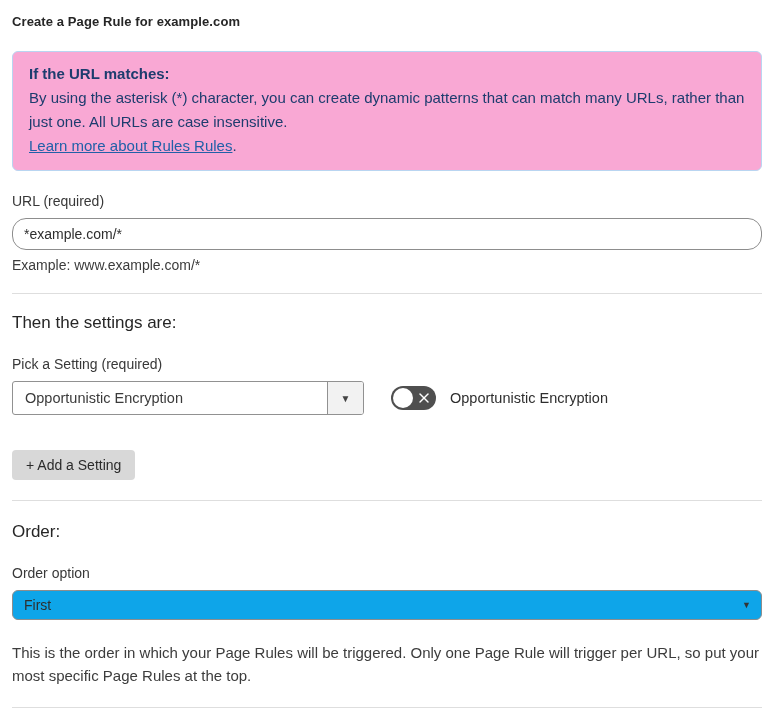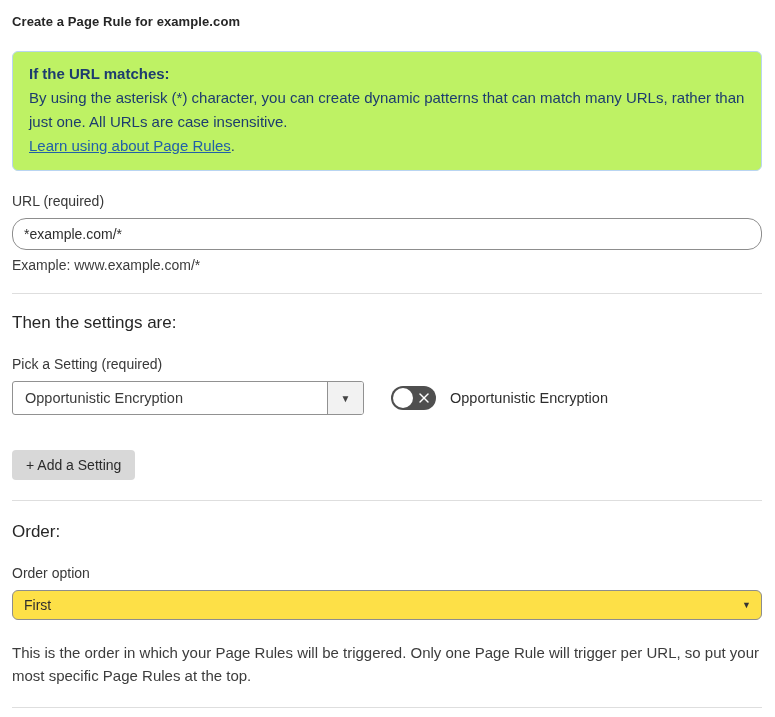--- a/index.html
+++ b/index.html
@@ -17,21 +17,21 @@
   .page-title {
     font-size: 13px;
     font-weight: 700;
     color: #262626;
     margin: 2px 0 22px 0;
     letter-spacing: 0.1px;
   }
 
   
   .banner {
-    background: #bef264;
+    background: #f9a8d4;
     border: 1px solid #b9d5f1;
     border-radius: 6px;
     padding: 10px 16px 12px 16px;
     color: #1d3c6e;
     font-size: 15px;
     line-height: 24px;
     margin-bottom: 22px;
   }
   .banner-heading { font-weight: 700; }
   .banner-link {
@@ -159,21 +159,21 @@
   .btn-secondary { background: #d8d8d8; color: #2b2b2b; }
   .add-setting-btn { margin-top: 35px; }
 
   
   .select {
     position: relative;
     width: 100%;
     height: 30px;
     border: 1px solid #8d8d8d;
     border-radius: 6px;
-    background: #fde047;
+    background: #0ea5e9;
     display: flex;
     align-items: center;
     padding: 0 28px 0 11px;
     font-size: 14px;
     color: #2e2e2e;
     cursor: pointer;
   }
   .select-chevron {
     position: absolute;
     right: 10px;
@@ -198,21 +198,21 @@
 </head>
 <body>
 
 <div class="page">
 
   <h1 class="page-title">Create a Page Rule for example.com</h1>
 
   <div class="banner">
     <div class="banner-heading">If the URL matches:</div>
     <div class="banner-body">By using the asterisk (*) character, you can create dynamic patterns that can match many URLs, rather than just one. All URLs are case insensitive.</div>
-    <div><a class="banner-link">Learn using about Page Rules</a><span>.</span></div>
+    <div><a class="banner-link">Learn more about Rules Rules</a><span>.</span></div>
   </div>
 
   <div class="mt-url">
     <label class="field-label">URL (required)</label>
     <input class="text-input" type="text" value="*example.com/*" style="">
     <div class="helper-text">Example: www.example.com/*</div>
   </div>
 
   <hr class="divider">
 

